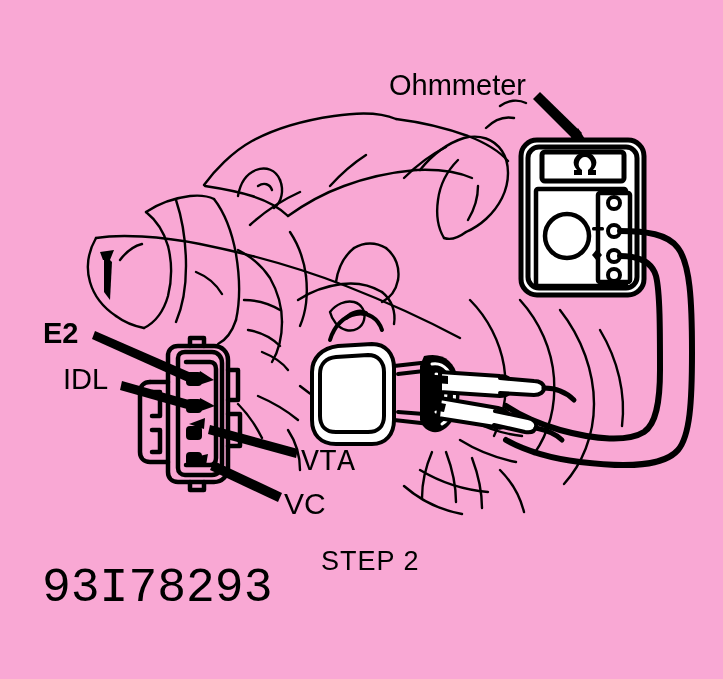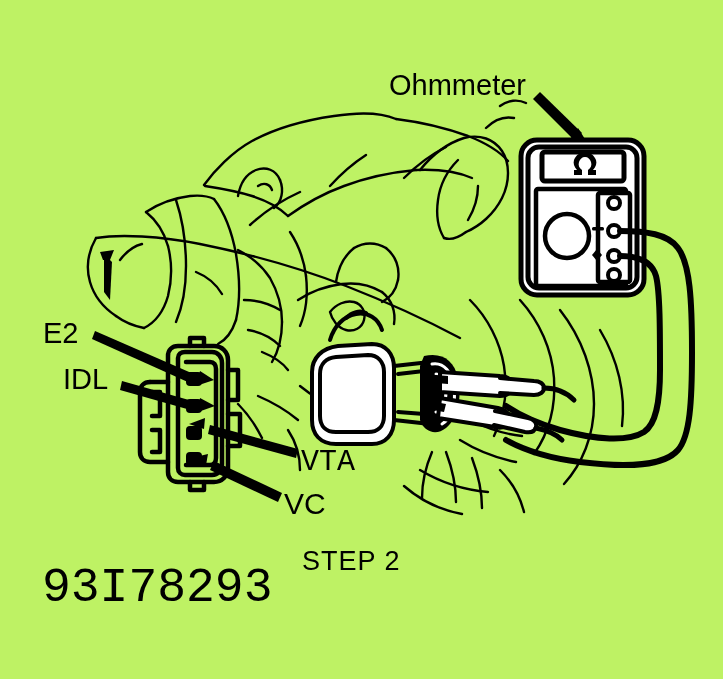--- a/index.html
+++ b/index.html
@@ -1,26 +1,26 @@
 <!DOCTYPE html>
 <html><head>
 <meta charset="utf-8">
 <style>
   html,body{margin:0;padding:0;background:#ffffff;}
   body{width:723px;height:679px;overflow:hidden;
        font-family:"Liberation Sans",sans-serif;color:#000;}
-  #stage{position:relative;width:723px;height:679px;background:#bef264;}
+  #stage{position:relative;width:723px;height:679px;background:#f9a8d4;}
   #art{position:absolute;left:0;top:0;}
   .lbl{position:absolute;white-space:nowrap;line-height:1;}
   #lbl-ohmmeter{left:389px;top:71px;font-size:29px;letter-spacing:0px;}
-  #lbl-e2{left:43px;top:319px;font-size:29px;}
+  #lbl-e2{left:43px;top:319px;font-size:29px;font-weight:bold;}
   #lbl-idl{left:63px;top:365px;font-size:29px;text-align:center;}
   #lbl-vta{left:301px;top:447px;font-size:30px;font-family:Liberation Mono, monospace;}
   #lbl-vc{left:284px;top:489px;font-size:30px;}
-  #lbl-step{left:302px;top:548px;font-size:27px;letter-spacing:1px;text-align:center;}
+  #lbl-step{left:321px;top:548px;font-size:27px;letter-spacing:1px;text-align:center;}
   #lbl-id{left:42px;top:564px;font-size:48px;
           font-family:Liberation Mono, monospace;letter-spacing:0px;}
 </style>
 </head>
 <body>
 
 <div id="stage">
 
   <svg id="art" width="723" height="679" viewBox="0 0 723 679" xmlns="http://www.w3.org/2000/svg">
 

